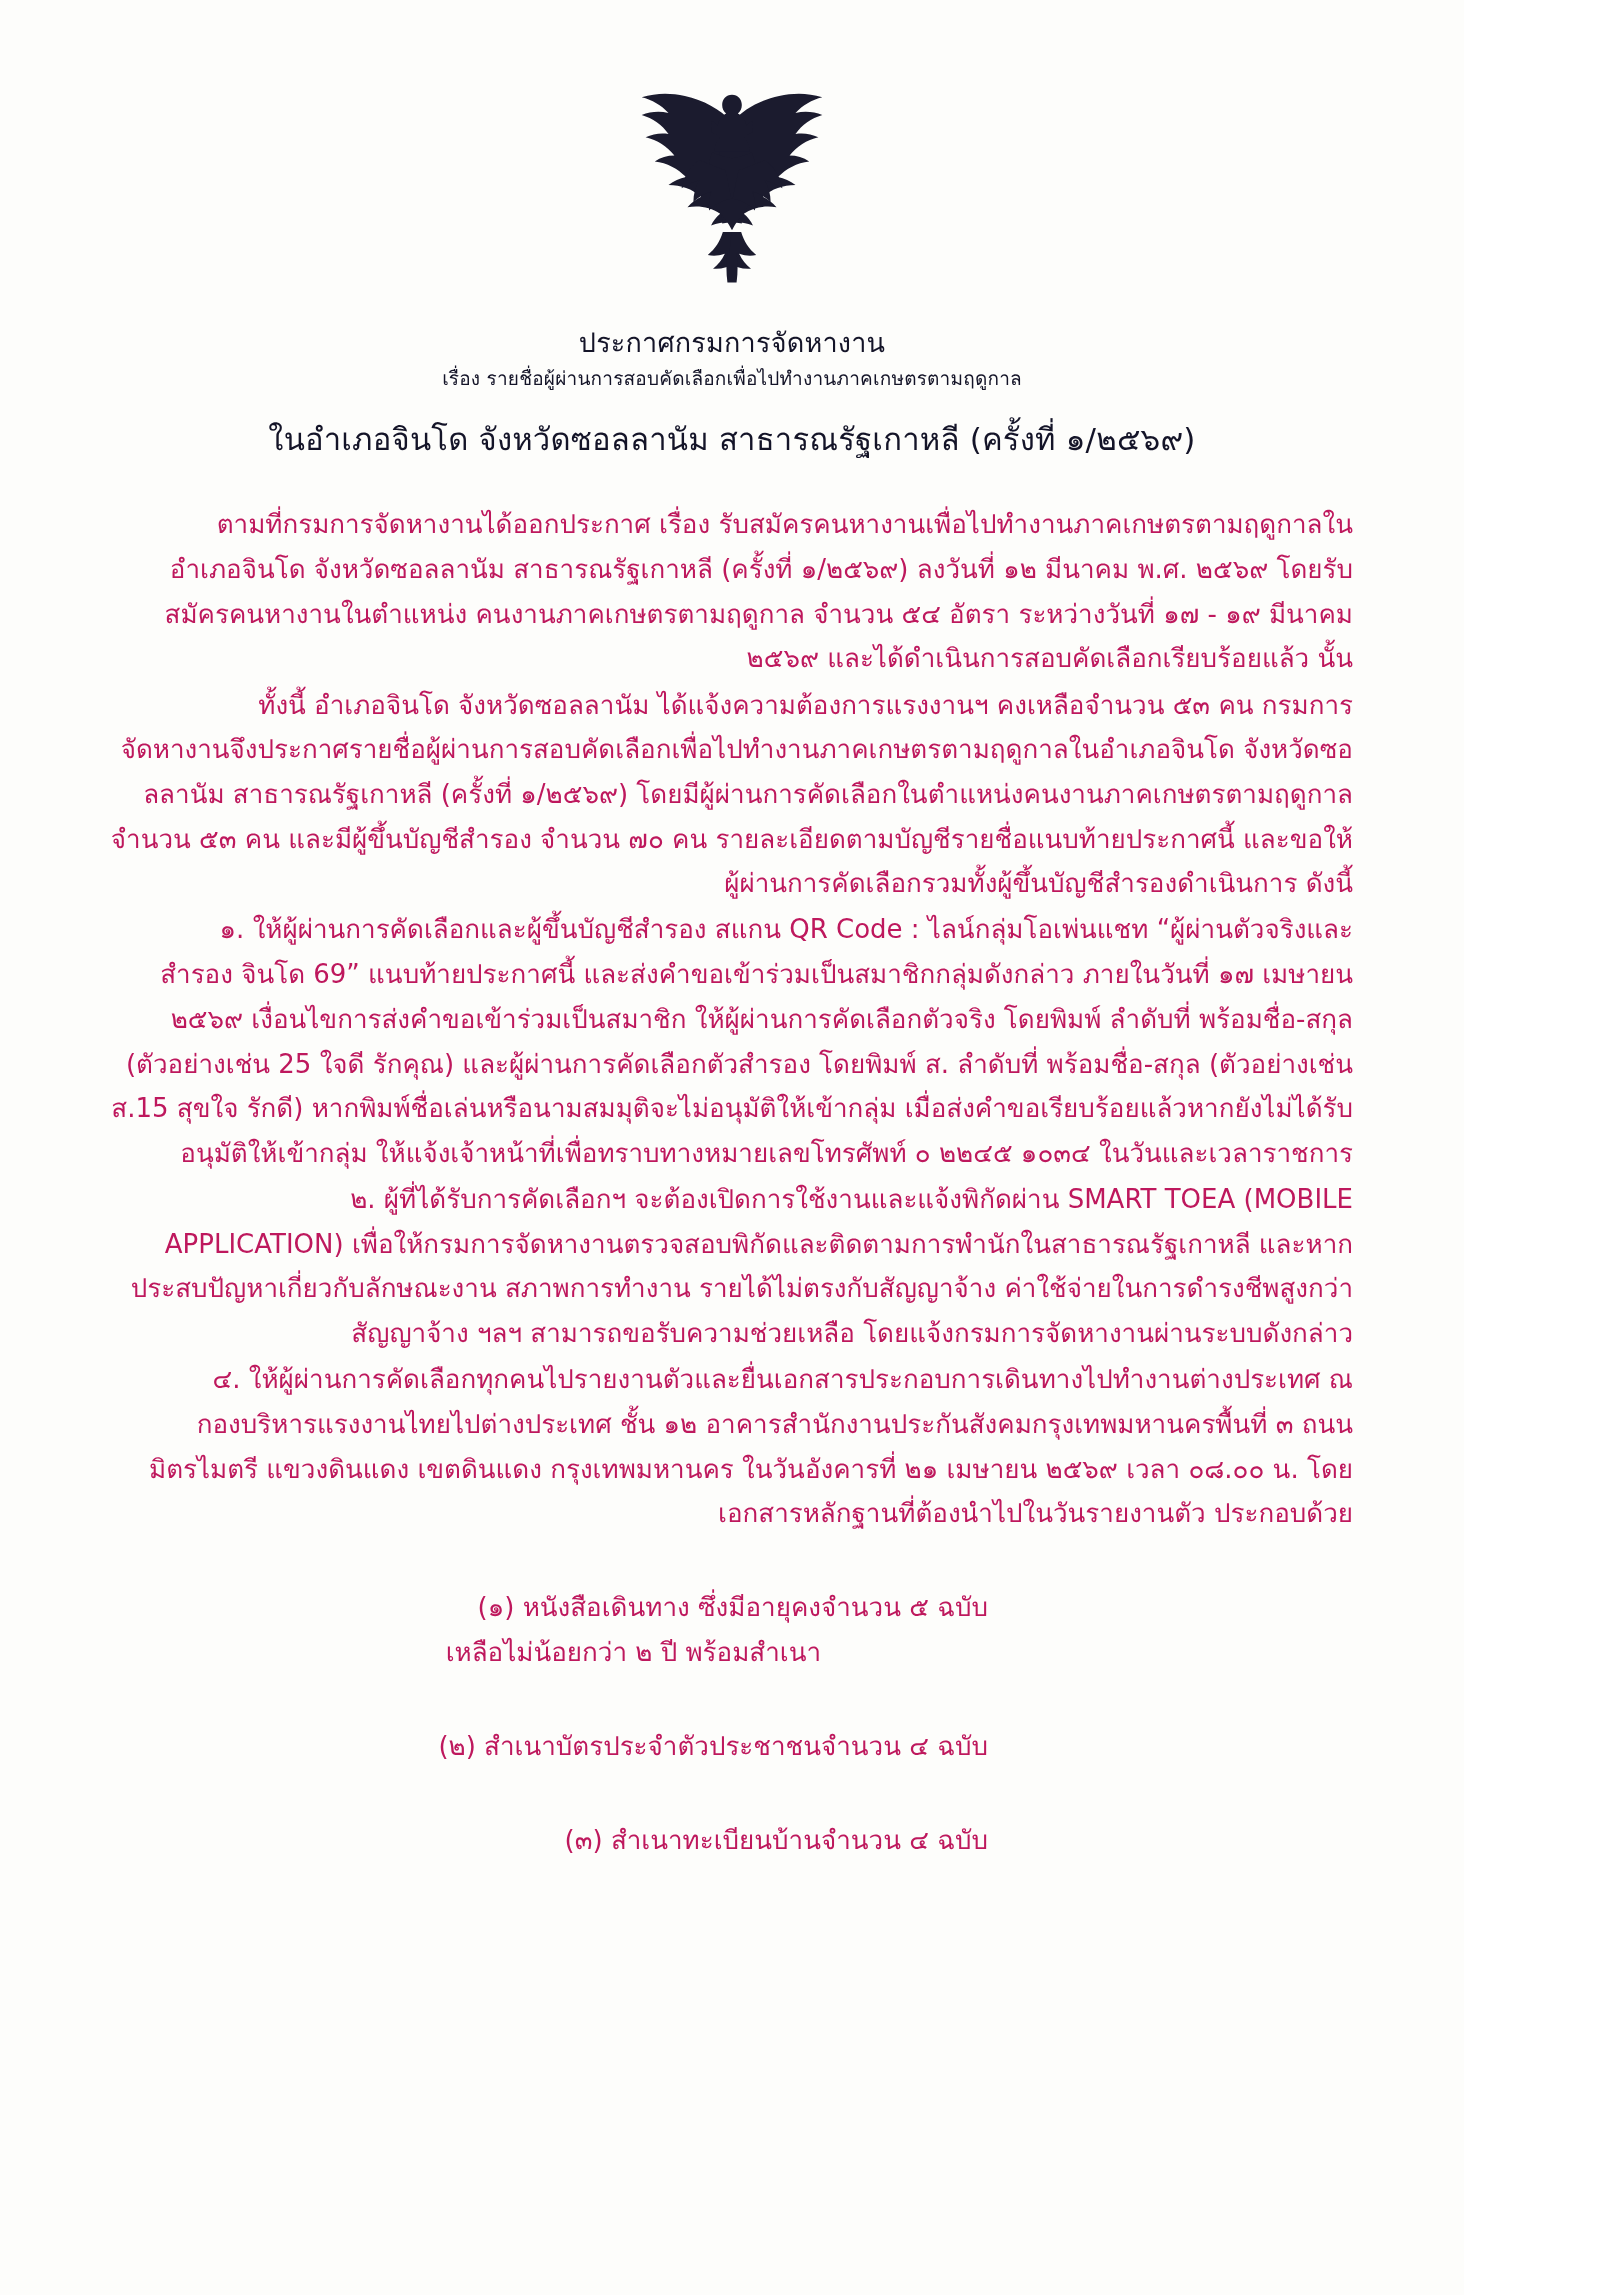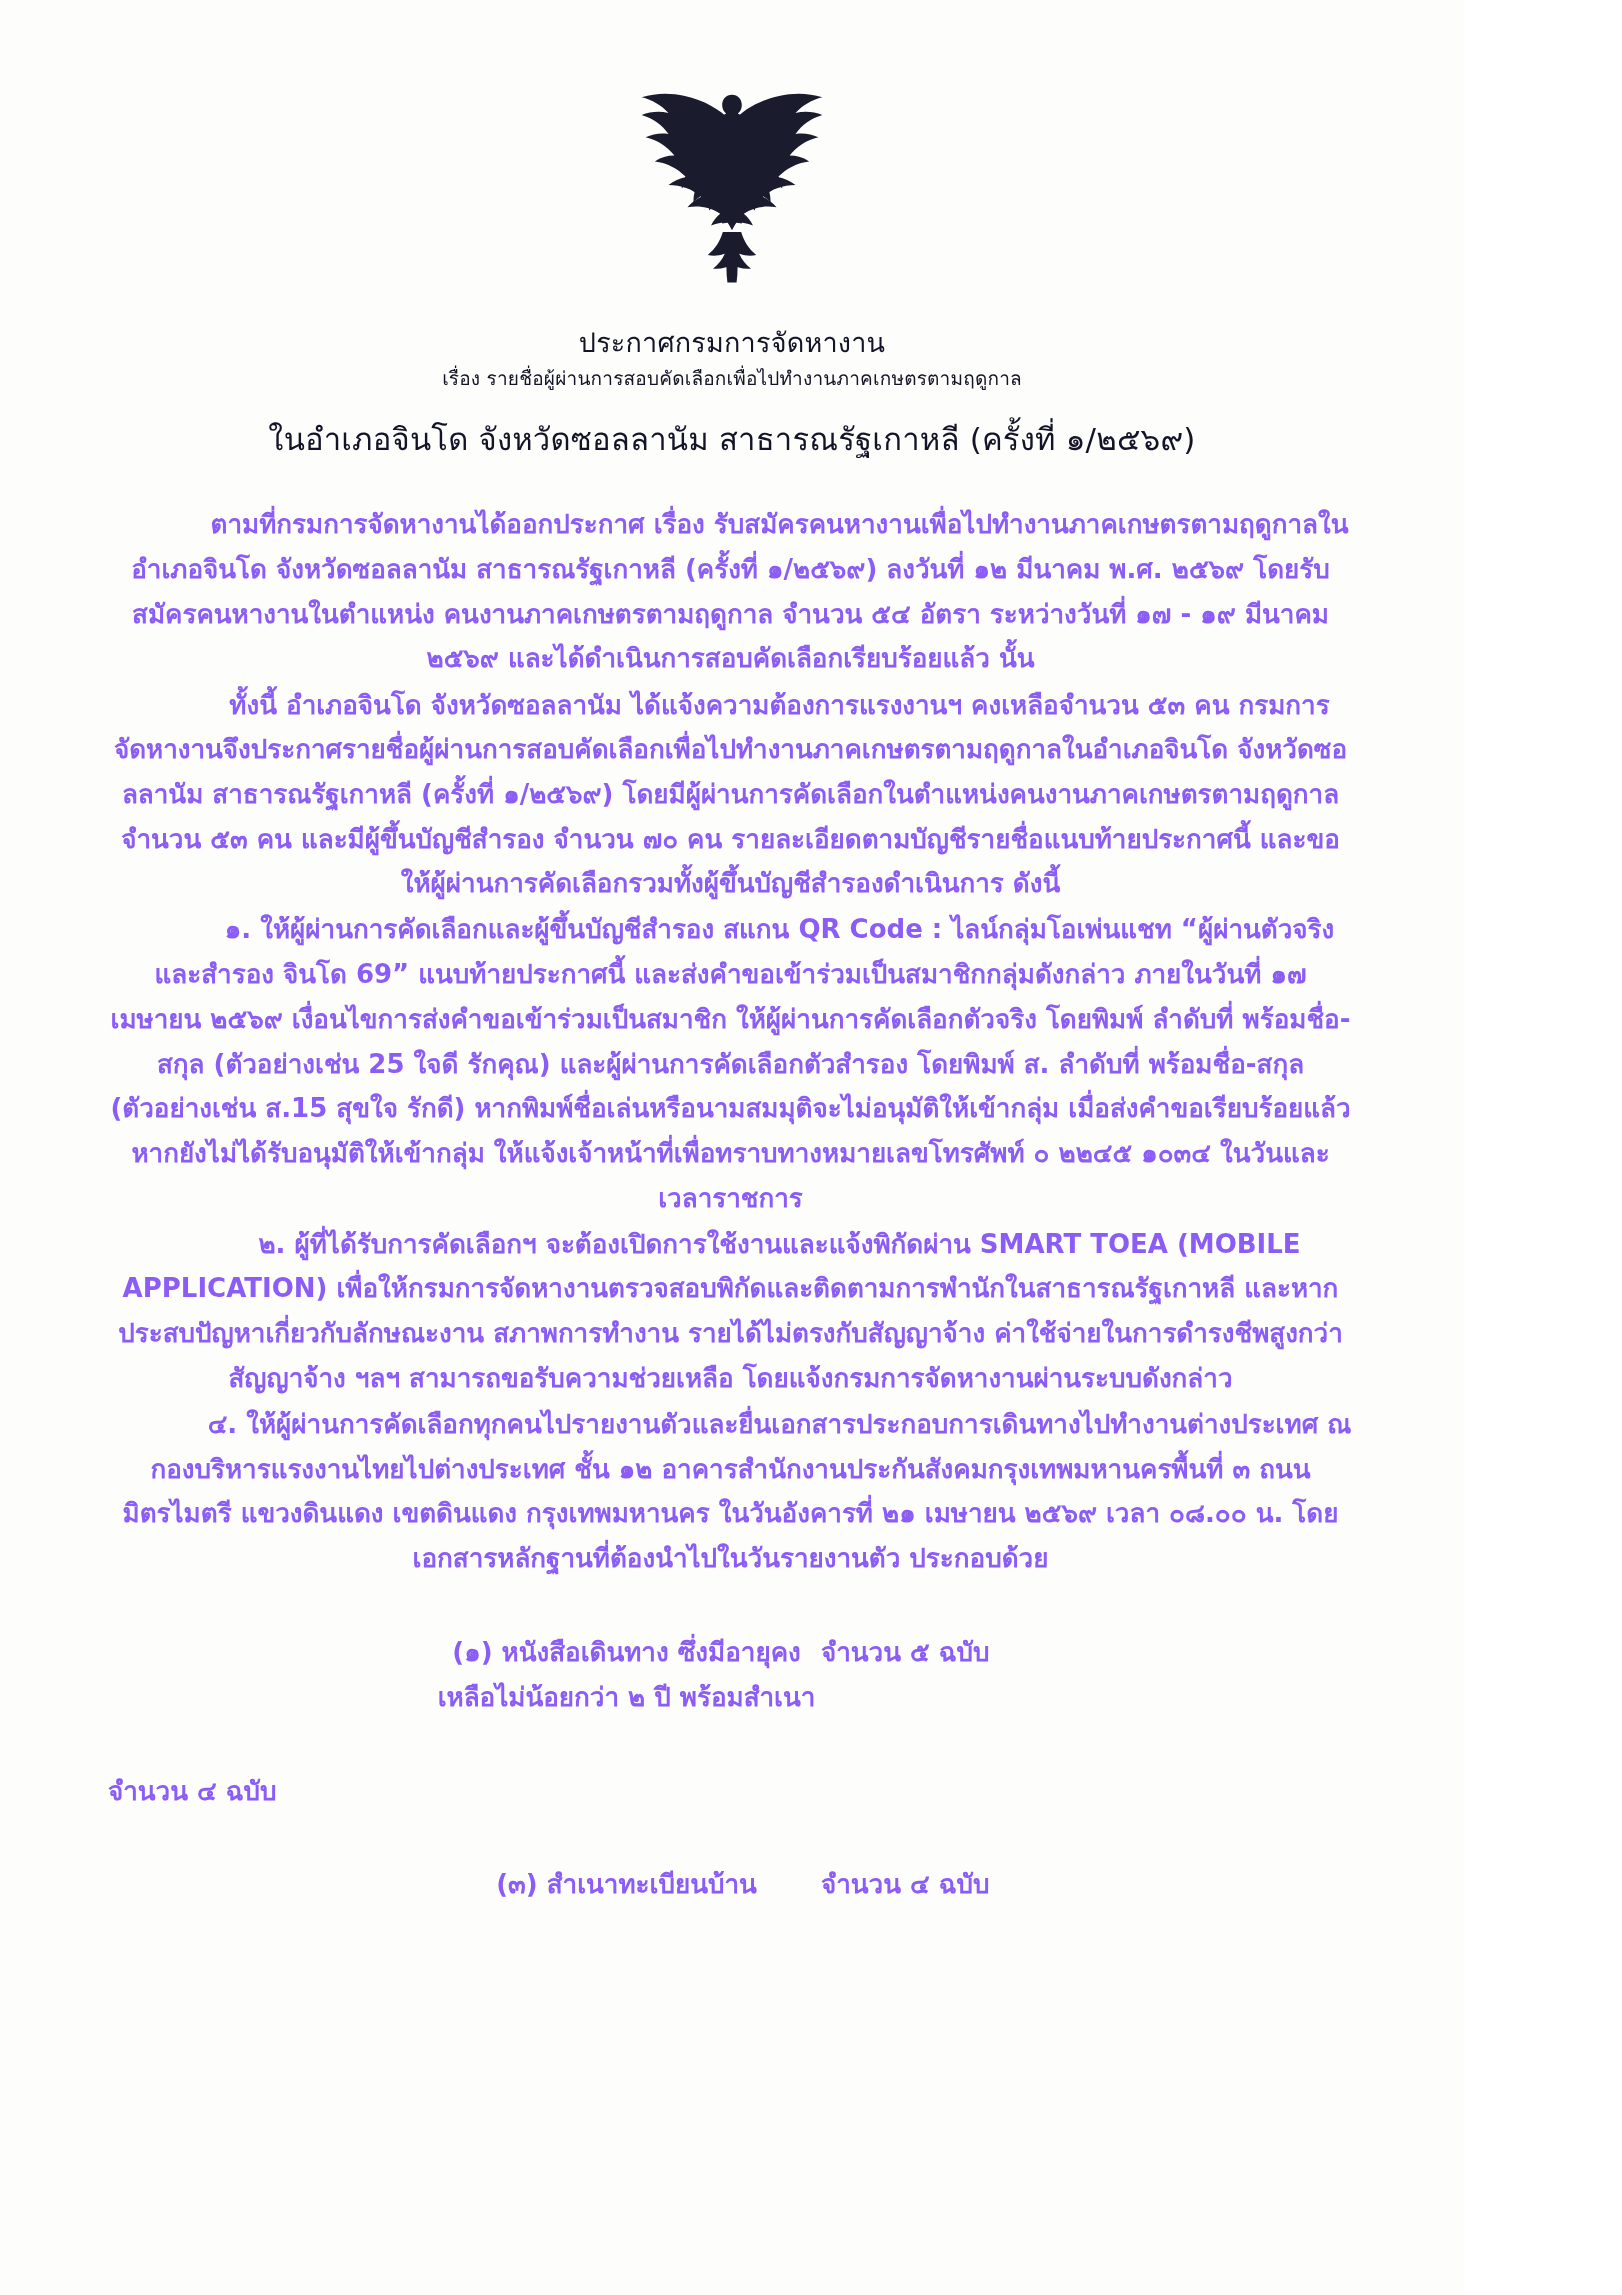--- a/index.html
+++ b/index.html
@@ -50,23 +50,22 @@
   }
   .heading .line.l1 { font-size: 27px; }
   .heading .line.l2 { font-size: 19px; }
   .heading .line.l3 { font-size: 31px; margin-top: 22px; }
 
   
   .body-text {
     margin: 39px 111px 0 108px;
     font-size: 26px;
     line-height: 1.72;
-    color: #8b5cf6;
-    text-align: center;
-    font-weight: bold;
+    color: #be185d;
+    text-align: right;
   }
   .para {
     margin: 0 0 1.3px 0;
     text-indent: 98px;
   }
 
   
   .doc-list {
     margin: 9.2px 0 0 0;
     padding: 0;
@@ -127,20 +126,21 @@
     <p class="para">๑. ให้ผู้ผ่านการคัดเลือกและผู้ขึ้นบัญชีสำรอง สแกน QR Code : ไลน์กลุ่มโอเพ่นแชท “ผู้ผ่านตัวจริงและสำรอง จินโด 69” แนบท้ายประกาศนี้ และส่งคำขอเข้าร่วมเป็นสมาชิกกลุ่มดังกล่าว ภายในวันที่ ๑๗ เมษายน ๒๕๖๙ เงื่อนไขการส่งคำขอเข้าร่วมเป็นสมาชิก ให้ผู้ผ่านการคัดเลือกตัวจริง โดยพิมพ์ ลำดับที่ พร้อมชื่อ-สกุล (ตัวอย่างเช่น 25 ใจดี รักคุณ) และผู้ผ่านการคัดเลือกตัวสำรอง โดยพิมพ์ ส. ลำดับที่ พร้อมชื่อ-สกุล (ตัวอย่างเช่น ส.15 สุขใจ รักดี) หากพิมพ์ชื่อเล่นหรือนามสมมุติจะไม่อนุมัติให้เข้ากลุ่ม เมื่อส่งคำขอเรียบร้อยแล้วหากยังไม่ได้รับอนุมัติให้เข้ากลุ่ม ให้แจ้งเจ้าหน้าที่เพื่อทราบทางหมายเลขโทรศัพท์ ๐ ๒๒๔๕ ๑๐๓๔ ในวันและเวลาราชการ</p>
     <p class="para">๒. ผู้ที่ได้รับการคัดเลือกฯ จะต้องเปิดการใช้งานและแจ้งพิกัดผ่าน SMART TOEA (MOBILE APPLICATION) เพื่อให้กรมการจัดหางานตรวจสอบพิกัดและติดตามการพำนักในสาธารณรัฐเกาหลี และหากประสบปัญหาเกี่ยวกับลักษณะงาน สภาพการทำงาน รายได้ไม่ตรงกับสัญญาจ้าง ค่าใช้จ่ายในการดำรงชีพสูงกว่าสัญญาจ้าง ฯลฯ สามารถขอรับความช่วยเหลือ โดยแจ้งกรมการจัดหางานผ่านระบบดังกล่าว</p>
     <p class="para">๔. ให้ผู้ผ่านการคัดเลือกทุกคนไปรายงานตัวและยื่นเอกสารประกอบการเดินทางไปทำงานต่างประเทศ ณ กองบริหารแรงงานไทยไปต่างประเทศ ชั้น ๑๒ อาคารสำนักงานประกันสังคมกรุงเทพมหานครพื้นที่ ๓ ถนนมิตรไมตรี แขวงดินแดง เขตดินแดง กรุงเทพมหานคร ในวันอังคารที่ ๒๑ เมษายน ๒๕๖๙ เวลา ๐๘.๐๐ น. โดยเอกสารหลักฐานที่ต้องนำไปในวันรายงานตัว ประกอบด้วย</p>
 
     <ul class="doc-list">
       <li class="doc-row">
         <span class="d-label">(๑) หนังสือเดินทาง ซึ่งมีอายุคงเหลือไม่น้อยกว่า ๒ ปี พร้อมสำเนา</span>
         <span class="d-count">จำนวน ๕ ฉบับ</span>
       </li>
       <li class="doc-row">
+        <span class="d-label">(๒) สำเนาบัตรประจำตัวประชาชน</span>
         <span class="d-count">จำนวน ๔ ฉบับ</span>
       </li>
       <li class="doc-row">
         <span class="d-label">(๓) สำเนาทะเบียนบ้าน</span>
         <span class="d-count">จำนวน ๔ ฉบับ</span>
       </li>
     </ul>
   </div>
 
 </div>

